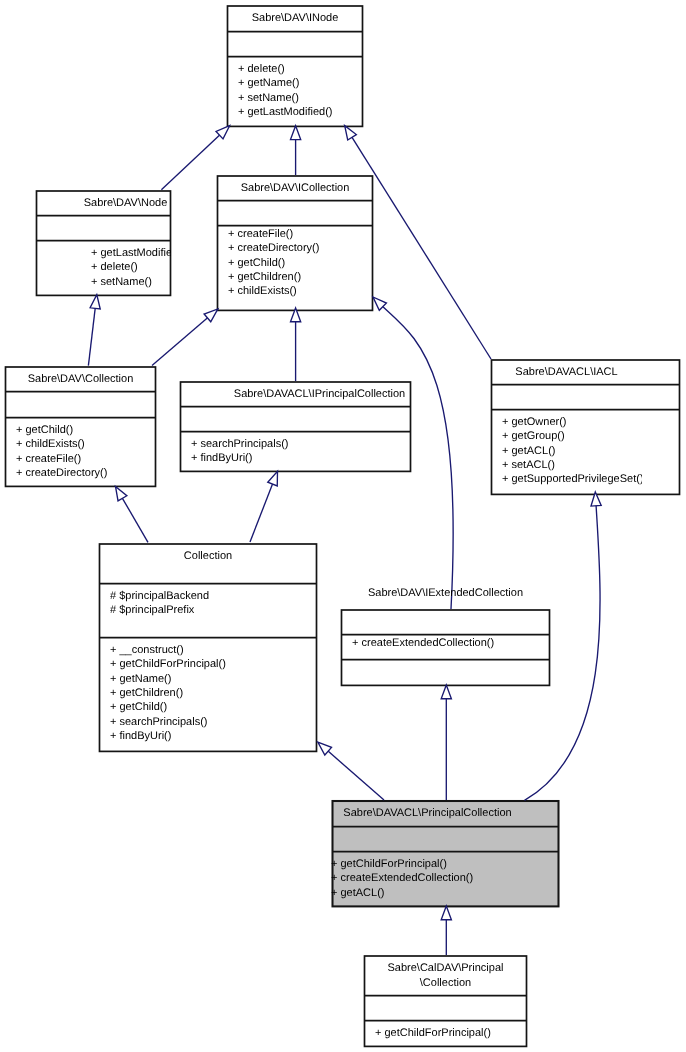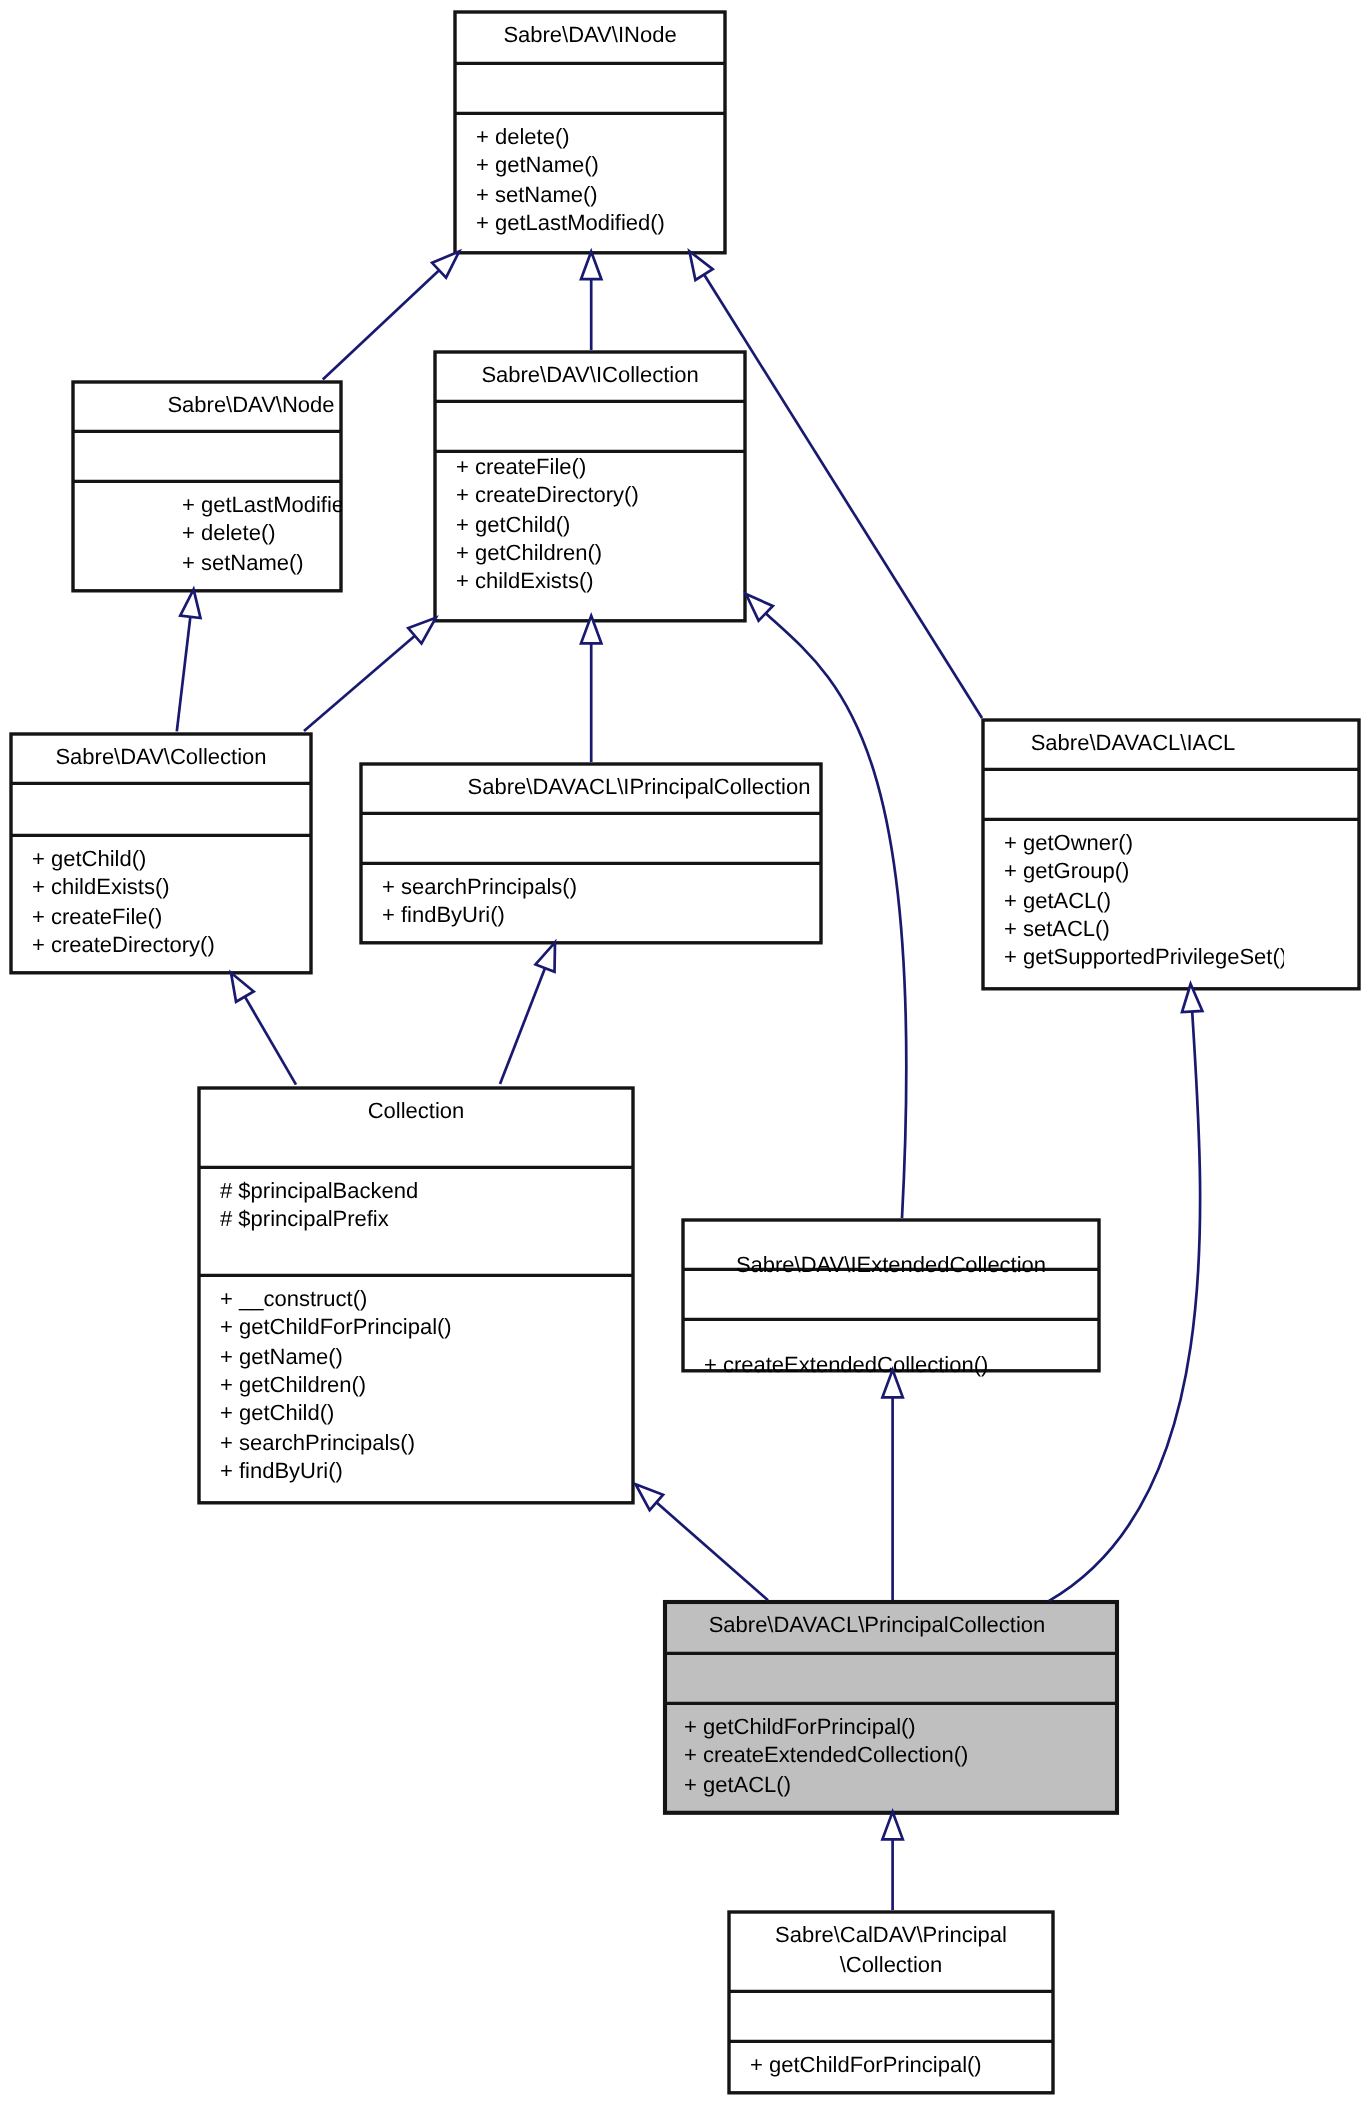--- a/index.html
+++ b/index.html
@@ -208,30 +208,30 @@
       <div class="sec rows last">
         <div class="ln">+ __construct()</div>
         <div class="ln">+ getChildForPrincipal()</div>
         <div class="ln">+ getName()</div>
         <div class="ln">+ getChildren()</div>
         <div class="ln">+ getChild()</div>
         <div class="ln">+ searchPrincipals()</div>
         <div class="ln">+ findByUri()</div>
       </div>
     </div>
-    <div class="umlbox" style="left: 341px; top: 620px; width: 209px; height: 56px;">
+    <div class="umlbox" style="left: 341px; top: 580px; width: 209px; height: 56px;">
       <div class="sec title" style="height: 25px;">
         <div class="ln">Sabre\DAV\IExtendedCollection</div>
       </div>
       <div class="sec rows" style="height: 25px;"></div>
       <div class="sec rows last">
         <div class="ln">+ createExtendedCollection()</div>
       </div>
     </div>
-    <div class="umlbox current" style="left: 331px; top: 800px; width: 215px; height: 106px;">
+    <div class="umlbox current" style="left: 320px; top: 800px; width: 215px; height: 106px;">
       <div class="sec title" style="height: 26px;">
         <div class="ln">Sabre\DAVACL\PrincipalCollection</div>
       </div>
       <div class="sec rows" style="height: 25px;"></div>
       <div class="sec rows last">
         <div class="ln">+ getChildForPrincipal()</div>
         <div class="ln">+ createExtendedCollection()</div>
         <div class="ln">+ getACL()</div>
       </div>
     </div>

